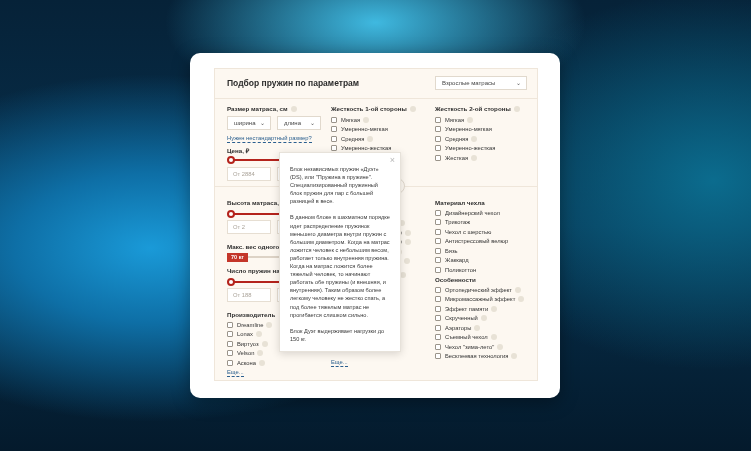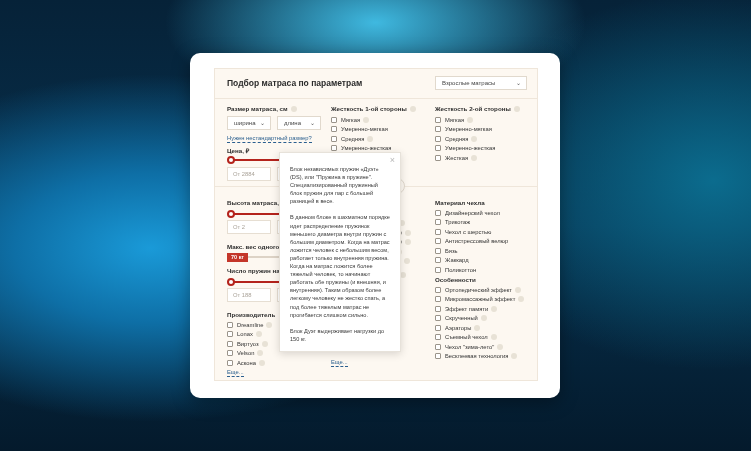--- a/index.html
+++ b/index.html
@@ -80,21 +80,21 @@
   .close-x { position: absolute; right: 5px; top: 3px; font-size: 9px; color: #b7b7b7; line-height: 9px; }
 </style>
 </head>
 <body>
 
 <div class="frame">
   <div class="card">
     <div class="panel">
 
       <div class="panel-head">
-        <div class="title">Подбор матраса по параметрам</div>
+        <div class="title">Подбор пружин по параметрам</div>
         <div class="select head-select">
           <span>Взрослые матрасы</span>
           <span class="chev">⌄</span>
         </div>
       </div>
 
       <div class="sec-label" style="left:12px; top:36px;"><span>Размер матраса, см</span><span class="info"></span></div>
       <div class="select" style="left:12px; top:47px; width:44px;">
         <span>ширина</span>
         <span class="chev">⌄</span>

